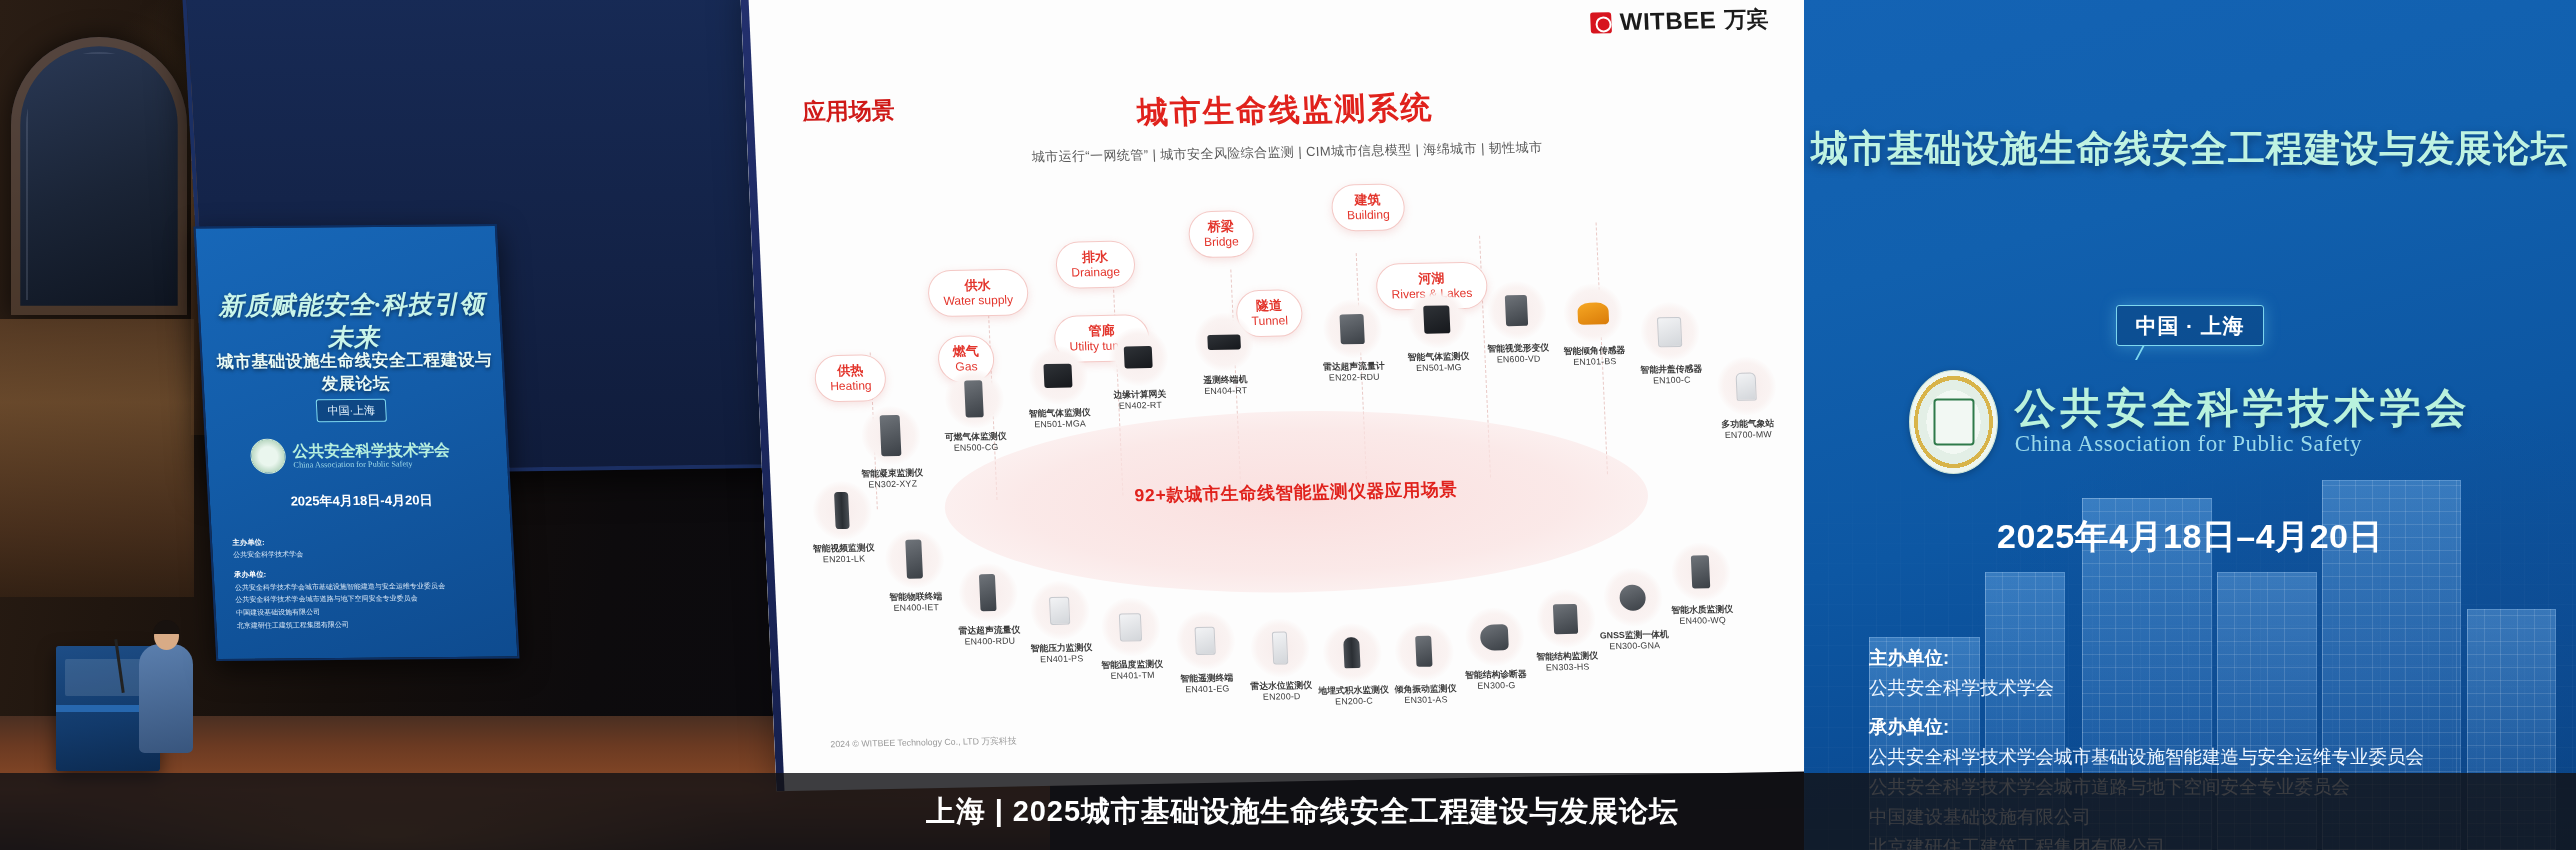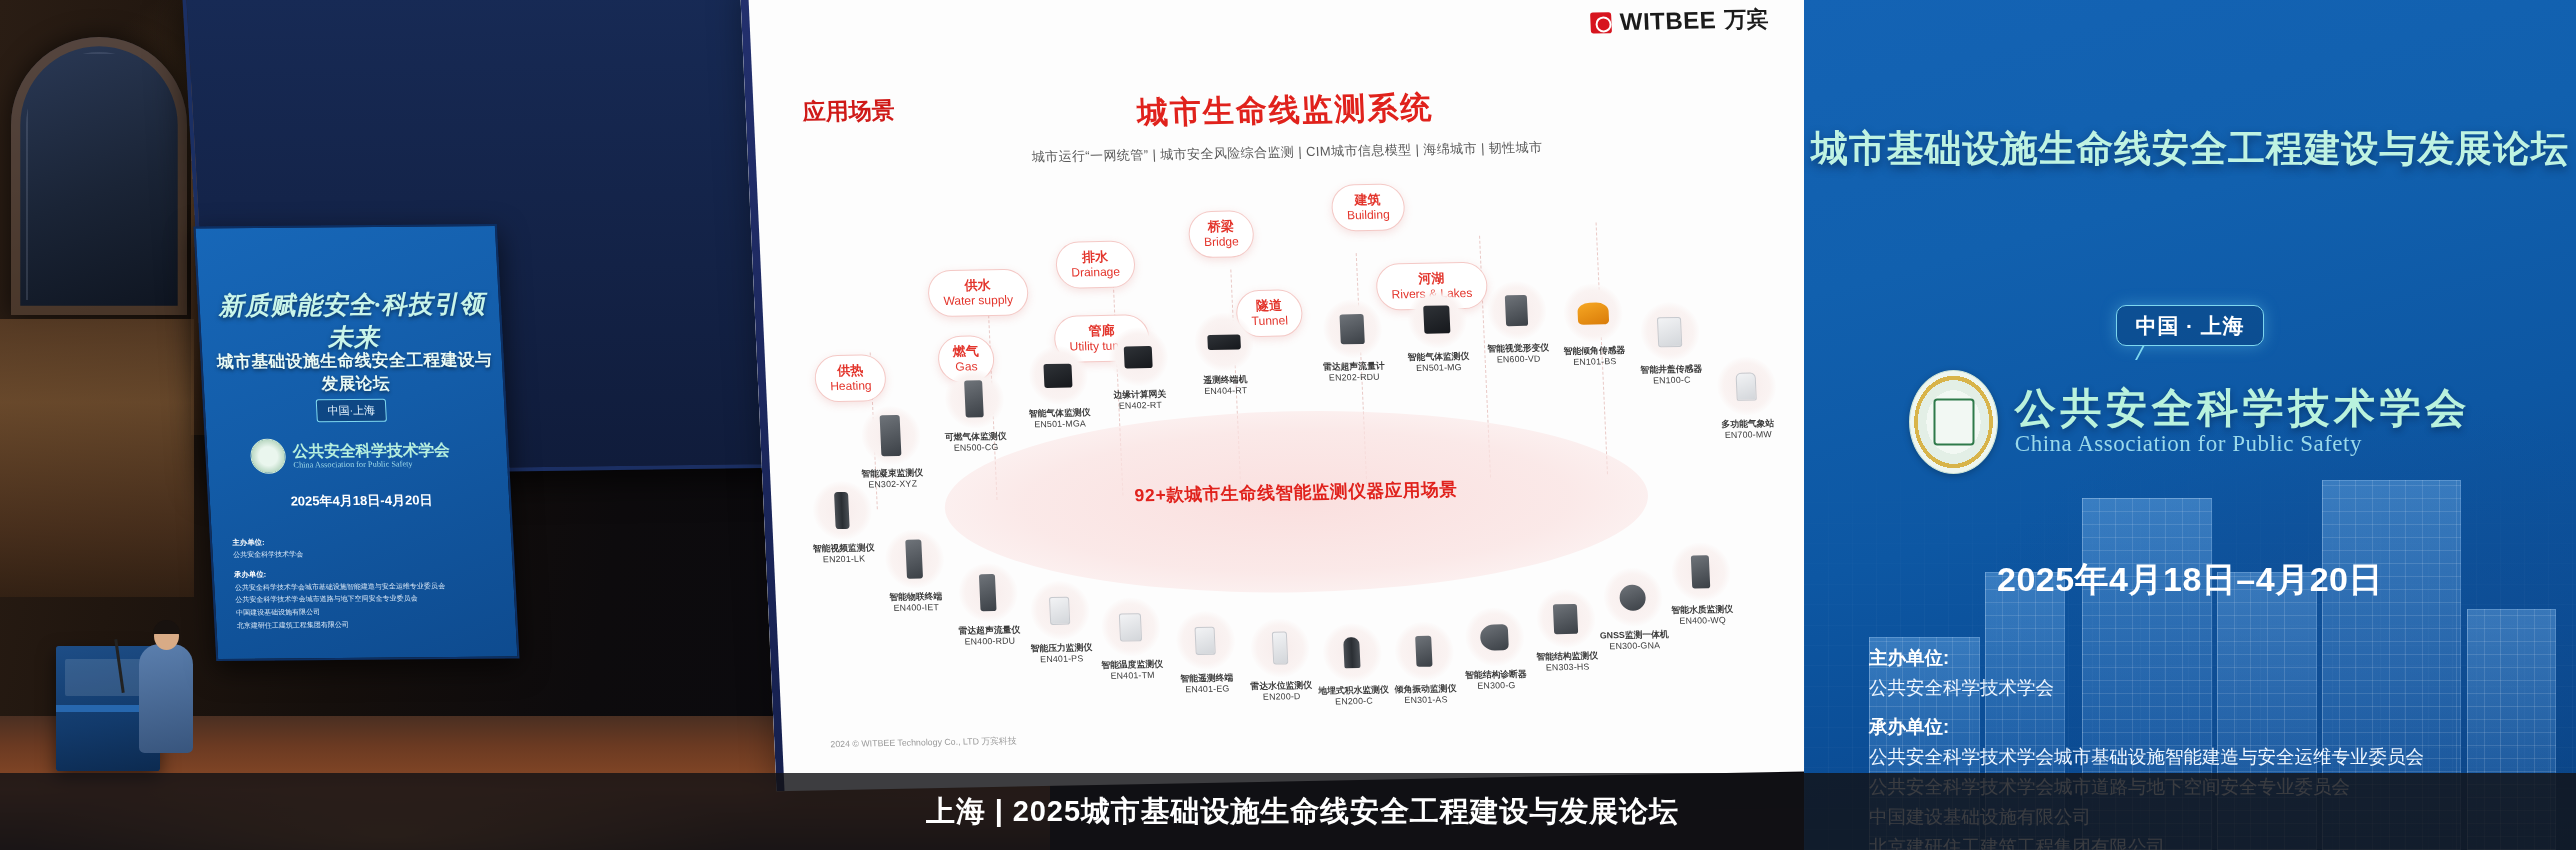--- a/index.html
+++ b/index.html
@@ -187,34 +187,34 @@
     font-size:53px; letter-spacing:2.8px;
     color:#c6f7e6; text-shadow:0 3.7px 9.3px rgba(0,20,50,.55);
   }
   .bn-sub{
     position:absolute; left:0; top:124px; width:772px; text-align:center;
     font-size:37px; font-weight:800; letter-spacing:0.9px;
     color:#bff3e2; text-shadow:0 3.7px 8.3px rgba(0,20,50,.5);
   }
   .bn-chip{
     position:absolute; left:50%; top:305px; transform:translateX(-50%);
-    padding:5.6px 18.5px; border:1.9px solid #7fd8ef; border-radius:10px;
+    padding:5.6px 18.5px; border:1.9px solid #7fd8ef; border-radius:3px;
     color:#ffffff; font-size:21px; font-weight:700; letter-spacing:0.9px;
     background:rgba(10,55,105,.35); box-shadow:0 0 15px rgba(120,220,250,.35);
   }
   .bn-chip:after{content:"";position:absolute;left:22px;bottom:-15px;width:1.9px;height:15px;background:#7fd8ef;transform:skewX(-28deg);}
   .bn-assoc{position:absolute;left:0;top:370px;width:772px;display:flex;align-items:center;justify-content:center;gap:16.7px;}
   .seal{width:89px;height:104px;border-radius:50%;
     background:radial-gradient(ellipse at center,#f2f8f3 0 44%,#e3efe6 44% 58%,#d8b44a 58% 64%,#eef6ef 64% 72%,#2f7a4a 72% 76%,#f2f8f3 76%);
     border:1.9px solid #cfe4d5; position:relative; box-shadow:0 1.9px 7.4px rgba(0,0,0,.25);}
   .seal:after{content:"";position:absolute;left:50%;top:50%;transform:translate(-50%,-50%);
     width:37px;height:43px;border:2.8px solid #2f7a4a;border-radius:3.7px;}
   .assoc-cn{color:#b9f2dd;font-size:41px;font-weight:800;letter-spacing:4.6px;line-height:1.05;text-shadow:0 2.8px 7.4px rgba(0,20,50,.45);}
   .assoc-en{color:#9ad9ea;font-size:23px;font-family:"Liberation Serif",serif;letter-spacing:0.5px;}
-  .bn-date{position:absolute;left:0;top:557px;width:772px;text-align:center;color:#fff;font-size:34px;font-weight:800;letter-spacing:0.5px;}
+  .bn-date{position:absolute;left:0;top:514px;width:772px;text-align:center;color:#fff;font-size:34px;font-weight:800;letter-spacing:0.5px;}
   .bn-orgs{position:absolute;left:65px;top:643px;width:675px;color:#eef6ff;font-size:18.5px;line-height:1.62;}
   .bn-orgs .hd{font-weight:800;color:#ffffff;margin-top:9.3px;}
   .bn-orgs .hd:first-child{margin-top:0;}
 
   
   .caption{
     position:absolute;left:0;bottom:0;width:2576px;height:77px;
     background:rgba(18,18,22,.82);
     display:flex;align-items:center;justify-content:center;padding-left:29px;
   }

